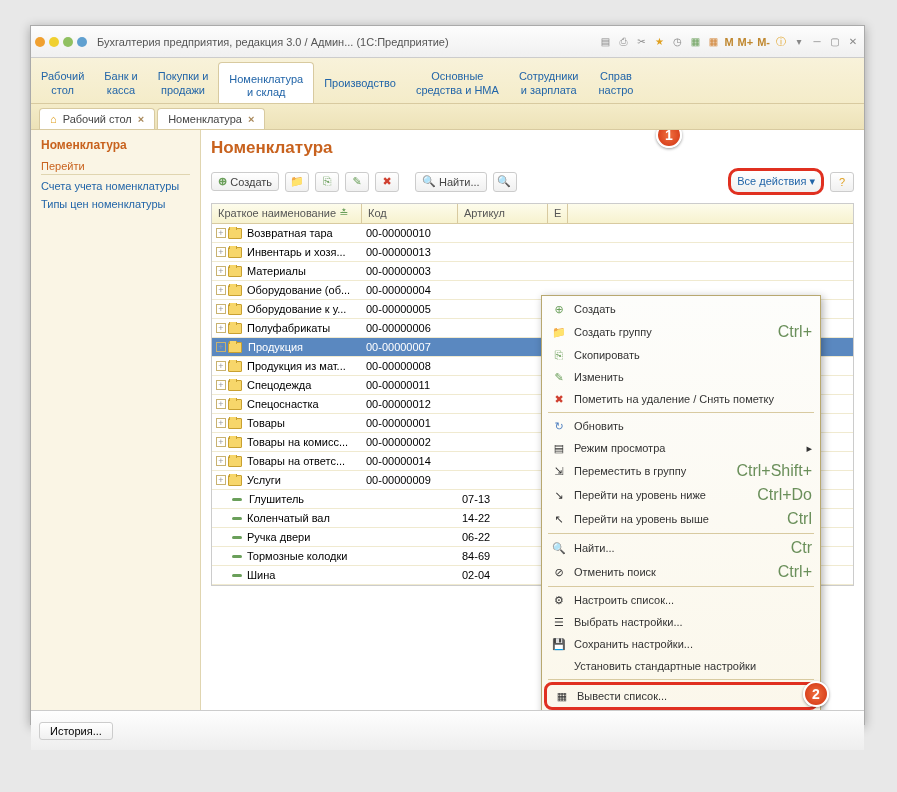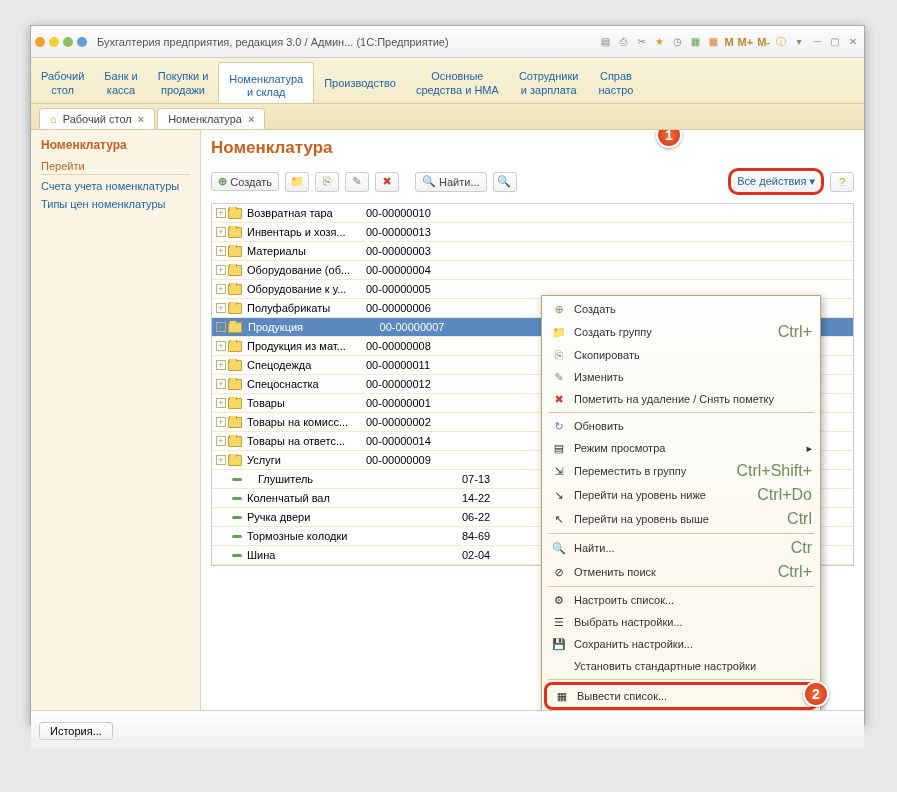--- a/index.html
+++ b/index.html
@@ -49,21 +49,21 @@
 .ctx-item { display:flex; align-items:center; padding:3px 6px; cursor:pointer; color:#333; }
 .ctx-ico { width:18px; height:16px; margin-right:6px; display:inline-flex; align-items:center; justify-content:center; font-size:11px; }
 .ctx-label { flex:1; }
 .ctx-accel { color:#6a8f5a; font-size:16px; }
 .ctx-sep { height:1px; background:#d8caa0; margin:2px 4px; }
 .ctx-highlight { border:3px solid #e03020; border-radius:8px; }
 .statusbar { height:40px; background:linear-gradient(#fefefe,#eee); border-top:1px solid #ccc; display:flex; align-items:center; padding:0 8px; }
 .status-btn { padding:2px 10px; border:1px solid #ccc; border-radius:3px; background:linear-gradient(#fff,#f0f0f0); cursor:pointer; }
 .ic { width:14px; height:14px; display:inline-flex; align-items:center; justify-content:center; }
 .grid-row .cell-unit { color:#444; }
-.grid-row.selected .cell-unit, .grid-row.selected .cell-code { color:#fff;text-align:center; }
+.grid-row.selected .cell-unit, .grid-row.selected .cell-code { color:#fff; }
 </style>
 </head>
 <body>
 
 <div class="window">
 
   <div class="titlebar">
     <span class="tb-dot" style="background:#f0a030"></span>
     <span class="tb-dot" style="background:#f0d030"></span>
     <span class="tb-dot" style="background:#90c060"></span>
@@ -175,20 +175,26 @@
         <div class="callout-badge" style="left:455px;top:-8px">1</div>
         <span class="all-actions">
           <span>Все действия</span> <span>▾</span>
         </span>
         <span class="tbtn icon-only">
             <span class="ic" style="color:#e0a020">?</span>
           </span>
       </div>
 
       <div class="grid">
+        <div class="grid-head">
+          <div class="col-name"><span>Краткое наименование</span> <span style="color:#6a9f5a">≛</span></div>
+          <div class="col-code">Код</div>
+          <div class="col-art">Артикул</div>
+          <div class="col-unit">Е</div>
+        </div>
         <div class="grid-body" id="grid-body">
             <div class="grid-row">
               <div class="cell-name">
                 <span class="tree-box">+</span>
                 <span class="folder-ico"></span>
                 <span style="margin-left: 3px;">Возвратная тара</span>
               </div>
               <div class="cell-code">00-00000010</div>
               <div class="cell-art"></div>
               <div class="cell-unit"></div>
@@ -320,21 +326,21 @@
                 <span style="margin-left: 3px;">Услуги</span>
               </div>
               <div class="cell-code">00-00000009</div>
               <div class="cell-art"></div>
               <div class="cell-unit"></div>
             </div>
             <div class="grid-row">
               <div class="cell-name">
                 <span style="width: 14px;"></span>
                 <span class="item-ico"></span>
-                <span style="margin-left: 14px;">Глушитель</span>
+                <span style="margin-left: 5px;">Глушитель</span>
               </div>
               <div class="cell-code"></div>
               <div class="cell-art">07-13</div>
               <div class="cell-unit">ш</div>
             </div>
             <div class="grid-row">
               <div class="cell-name">
                 <span style="width: 14px;"></span>
                 <span class="item-ico"></span>
                 <span style="margin-left: 3px;">Коленчатый вал</span>

